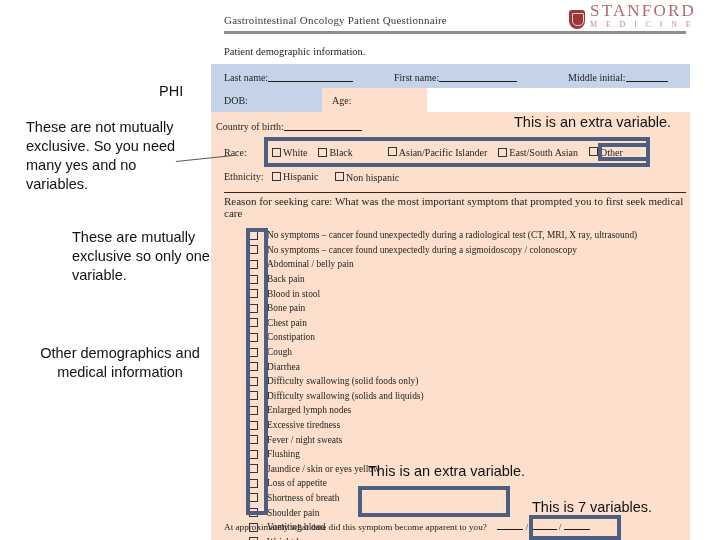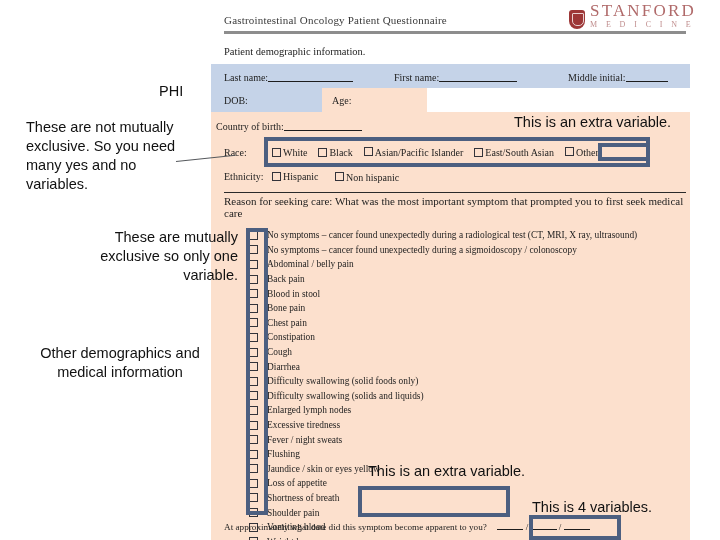--- a/index.html
+++ b/index.html
@@ -110,21 +110,21 @@
   <div class="frow" style="left:272px;top:147px;">
     <span style="display:inline-flex;align-items:center;gap:0;">
       <span style="display:inline-flex;align-items:center;margin-right:11px;">
         <span class="cb" style="margin-right:2px;"></span>
           <span>White</span>
       </span>
       <span style="display:inline-flex;align-items:center;margin-right:11px;">
         <span class="cb" style="margin-right:2px;"></span>
           <span>Black</span>
       </span>
-      <span style="display:inline-flex;align-items:flex-start;margin-right:11px;">
+      <span style="display:inline-flex;align-items:flex-start;margin-right:11px;margin-left:24px;">
         <span class="cb" style="margin-right:2px;"></span>
           <span>Asian/Pacific Islander</span>
       </span>
       <span style="display:inline-flex;align-items:center;margin-right:11px;">
         <span class="cb" style="margin-right:2px;"></span>
           <span>East/South Asian</span>
       </span>
       <span style="display:inline-flex;align-items:flex-start;">
         <span class="cb" style="margin-right:2px;"></span>
           <span>Other</span>
@@ -249,25 +249,25 @@
   <div class="box" style="left:264px;top:137px;width:386px;height:30px;"></div>
   <div class="box" style="left:598px;top:143px;width:52px;height:18px;"></div>
   <div class="box" style="left:246px;top:228px;width:22px;height:287px;"></div>
   <div class="box" style="left:358px;top:486px;width:152px;height:31px;"></div>
   <div class="box" style="left:529px;top:515px;width:92px;height:25px;"></div>
 
   <div class="anno b" style="left:159px;top:82px;">PHI</div>
 
   <div class="anno b" style="left:26px;top:118px;width:172px;text-align:left;">These are not mutually exclusive. So you need many yes and no variables.</div>
 
-  <div class="anno b" style="left:58px;top:228px;width:180px;text-align:right;">These are mutually exclusive so only one variable.</div>
+  <div class="anno b" style="left:72px;top:228px;width:180px;">These are mutually exclusive so only one variable.</div>
 
   <div class="anno" style="left:22px;top:344px;width:196px;text-align:center;">Other demographics and medical information</div>
 
   <div class="anno b" style="left:514px;top:113px;">This is an extra variable.</div>
 
   <div class="anno b" style="left:368px;top:462px;">This is an extra variable.</div>
 
-  <div class="anno b" style="left:532px;top:498px;">This is 4 variables.</div>
+  <div class="anno b" style="left:532px;top:498px;">This is 7 variables.</div>
 
   <div class="leader" style="left:176px;top:161px;width:60px;transform:rotate(-6deg);"></div>
 
 </div>
 
 </body></html>

